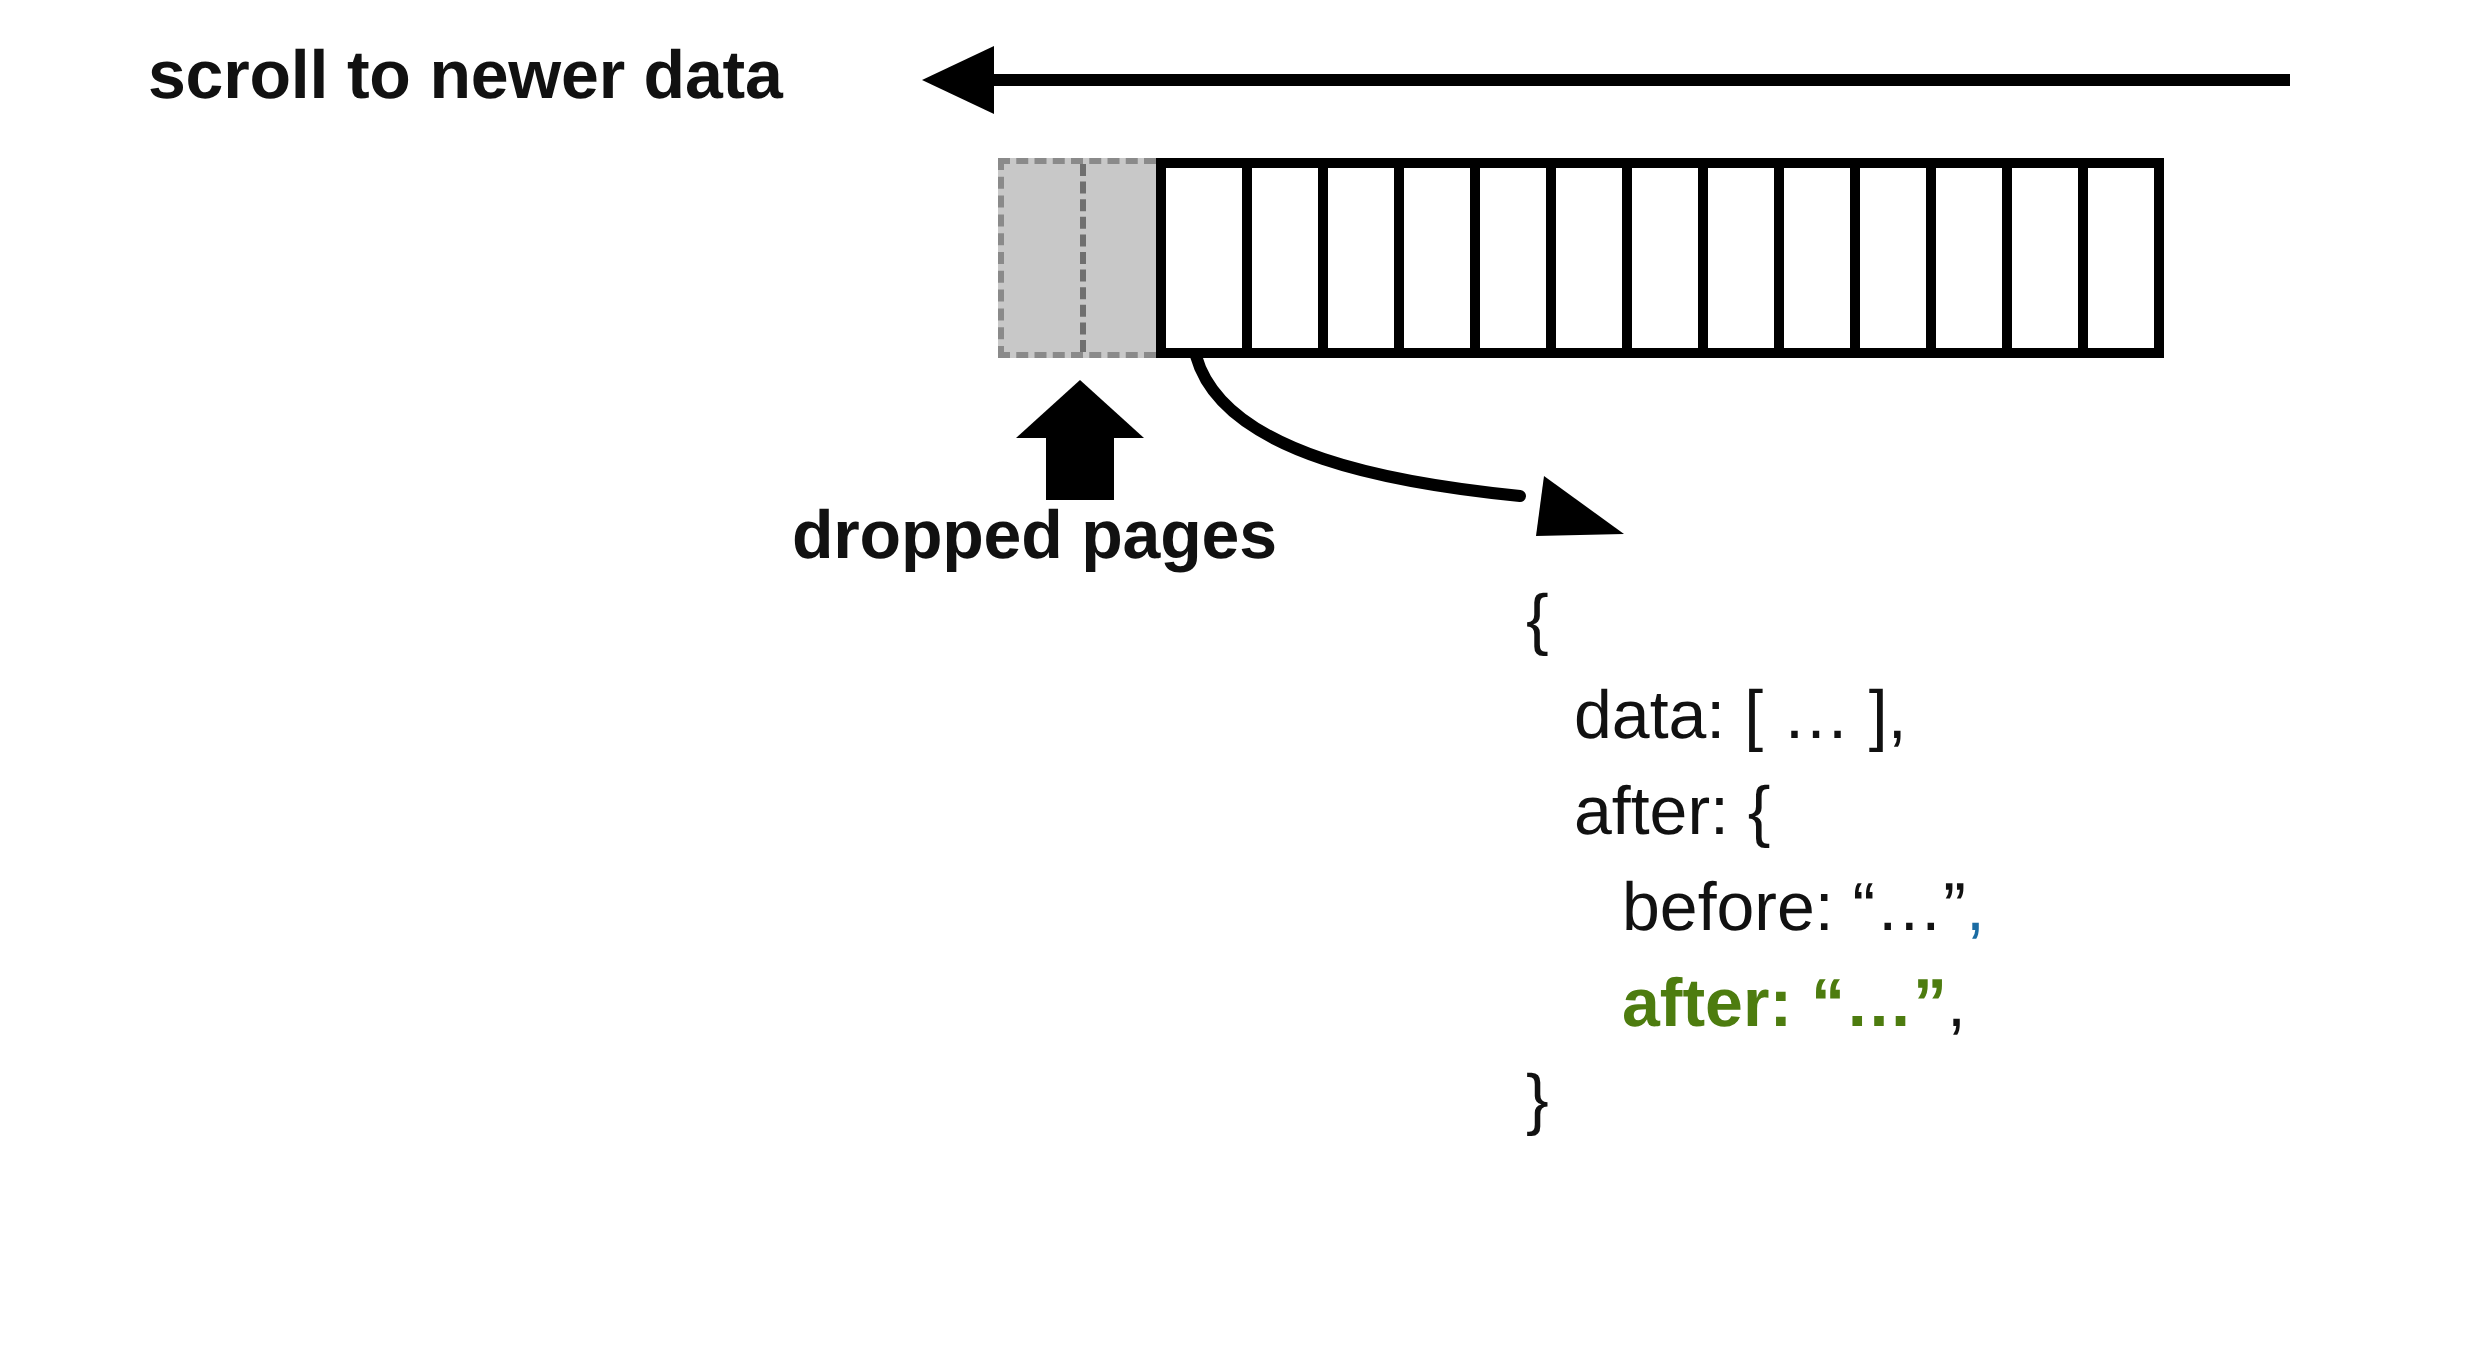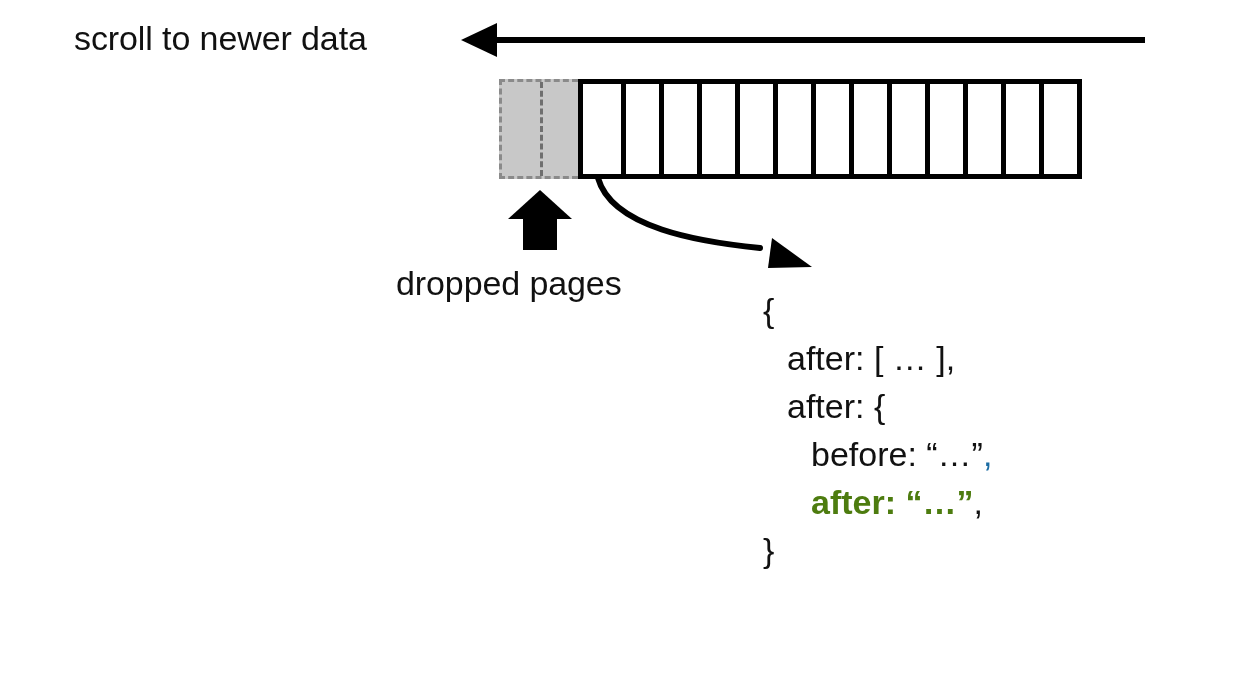--- a/index.html
+++ b/index.html
@@ -17,33 +17,33 @@
     width: 1244px;
     height: 686px;
     background: #ffffff;
     overflow: hidden;
   }
 
   
   .label {
     position: absolute;
     color: #111111;
-    font-weight: 400;
+    font-weight: 700;
     white-space: pre;
     letter-spacing: -0.1px;
   }
   #scroll-label {
     left: 74px;
     top: 16px;
     font-size: 34px;
     line-height: 44px;
   }
   #dropped-label {
     left: 396px;
-    top: 261px;
+    top: 246px;
     font-size: 34px;
     line-height: 44px;
   }
 
   
   #overlay {
     position: absolute;
     left: 0;
     top: 0;
     width: 1244px;
@@ -155,20 +155,20 @@
     </g>
 
     <g>
       <path d="M 598 178 C 612 228 700 242 760 248" fill="none" stroke="#000000" stroke-width="6" stroke-linecap="round"></path>
       <polygon points="812,267 772,238 768,268" fill="#000000"></polygon>
     </g>
   </svg>
 
   <div id="json-block">
       <div class="json-line"><span>{</span></div>
-      <div class="json-line ind1"><span>after: [ … ],</span></div>
+      <div class="json-line ind1"><span>data: [ … ],</span></div>
       <div class="json-line ind1"><span>after: {</span></div>
       <div class="json-line ind2"><span>before: “…”</span><span class="accent">,</span></div>
       <div class="json-line ind2"><span class="accent-bold">after: “…”</span><span>,</span></div>
       <div class="json-line"><span>}</span></div>
     </div>
 
 </div>
 
 </body></html>

